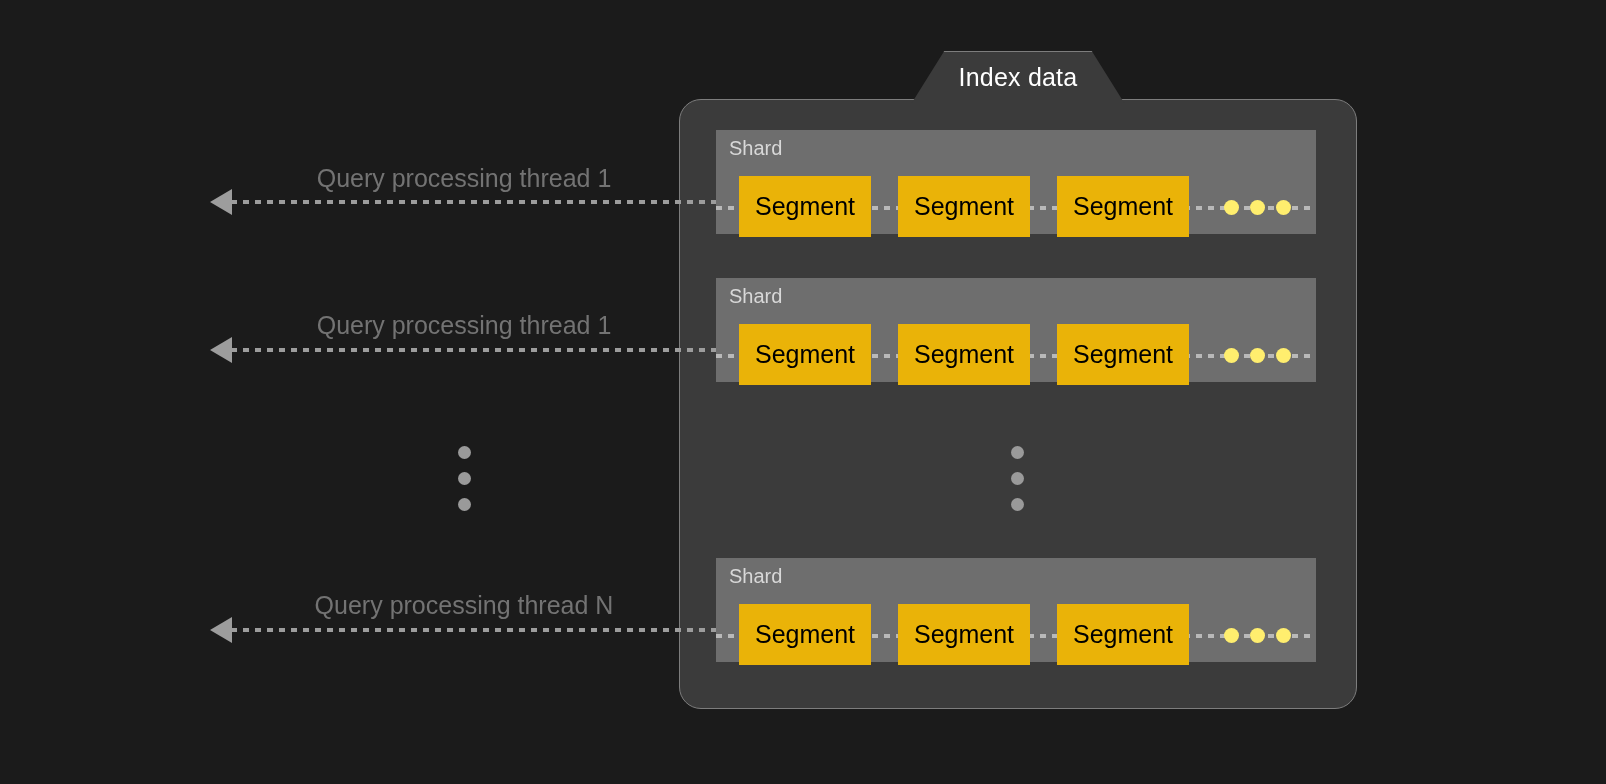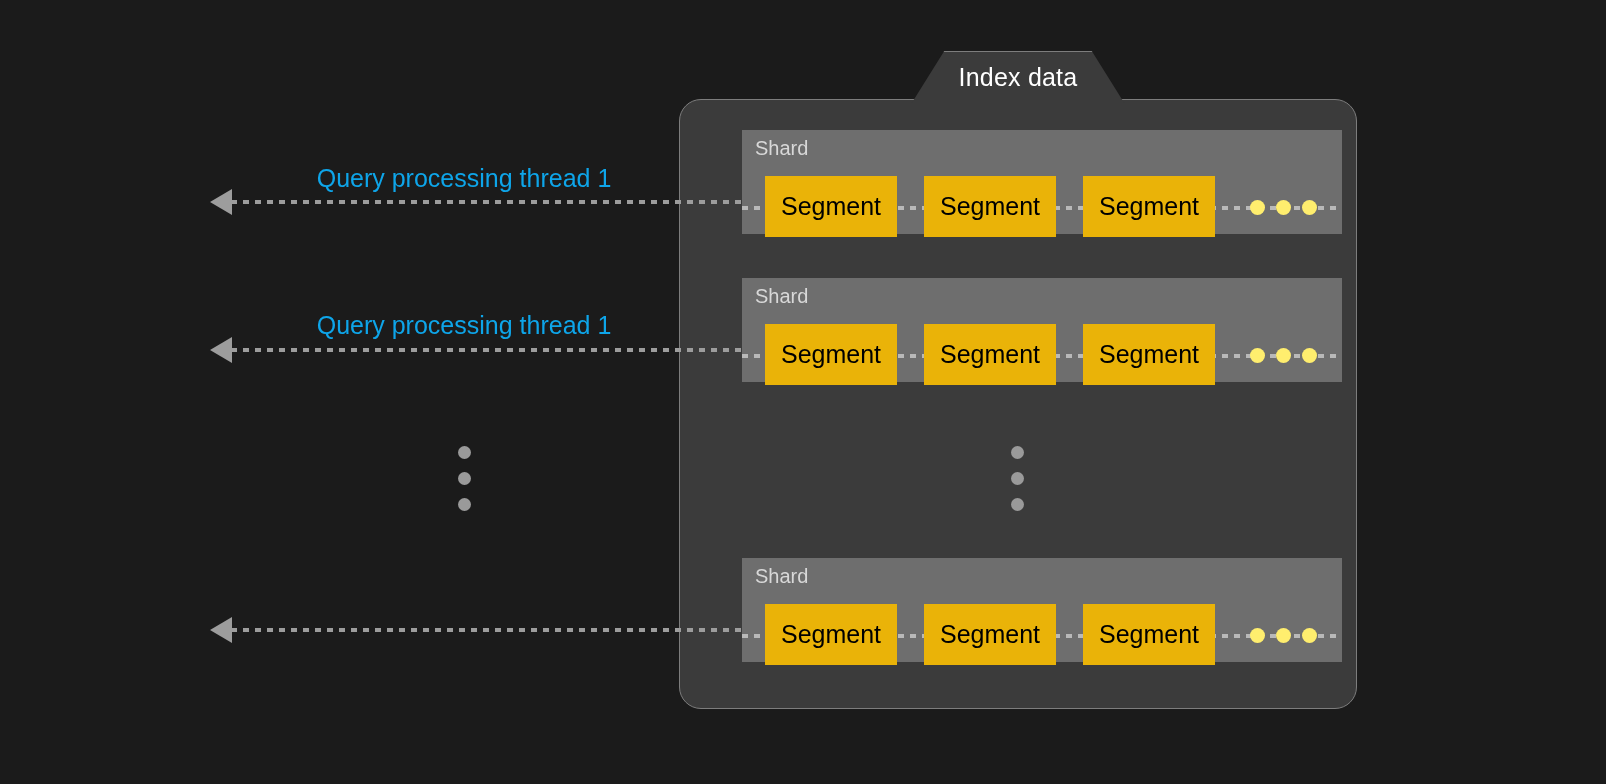--- a/index.html
+++ b/index.html
@@ -71,21 +71,21 @@
     left: 924px;
     top: 98px;
     width: 188px;
     height: 4px;
     background: #3b3b3b;
   }
 
   
   .shard {
     position: absolute;
-    left: 742px;
+    left: 716px;
     width: 600px;
     height: 104px;
     background: #6e6e6e;
     box-sizing: border-box;
   }
   .shard-label {
     position: absolute;
     left: 13px;
     top: 7px;
     color: #d8d8d8;
@@ -135,21 +135,21 @@
     top: 0;
     width: 15px;
     height: 15px;
     border-radius: 50%;
     background: #ffee6e;
   }
 
   
   .thread-label {
     position: absolute;
-    color: #0ea5e9;
+    color: #737373;
     font-size: 25px;
     white-space: nowrap;
     text-align: center;
   }
   .arrow-line {
     position: absolute;
     height: 4px;
     background-image: linear-gradient(to right, #9d9d9d 0 6px, transparent 6px 12px);
     background-size: 12px 4px;
     background-repeat: repeat-x;
@@ -187,20 +187,21 @@
   </div>
 
   <div class="thread-label" style="left:200px; top:164px; width:528px;">Query processing thread 1</div>
   <div class="arrow-head" style="left:210px; top:189px;"></div>
   <div class="arrow-line" style="left:231px; top:200px; width:512px;"></div>
 
   <div class="thread-label" style="left:200px; top:311px; width:528px;">Query processing thread 1</div>
   <div class="arrow-head" style="left:210px; top:337px;"></div>
   <div class="arrow-line" style="left:231px; top:348px; width:512px;"></div>
 
+  <div class="thread-label" style="left:200px; top:591px; width:528px;">Query processing thread N</div>
   <div class="arrow-head" style="left:210px; top:617px;"></div>
   <div class="arrow-line" style="left:231px; top:628px; width:512px;"></div>
 
   <div class="vdots" style="left:458px; top:446px;">
     <div class="vdot" style="top:0px;"></div>
     <div class="vdot" style="top:26px;"></div>
     <div class="vdot" style="top:52px;"></div>
   </div>
 
   <div class="vdots" style="left:1011px; top:446px;">

